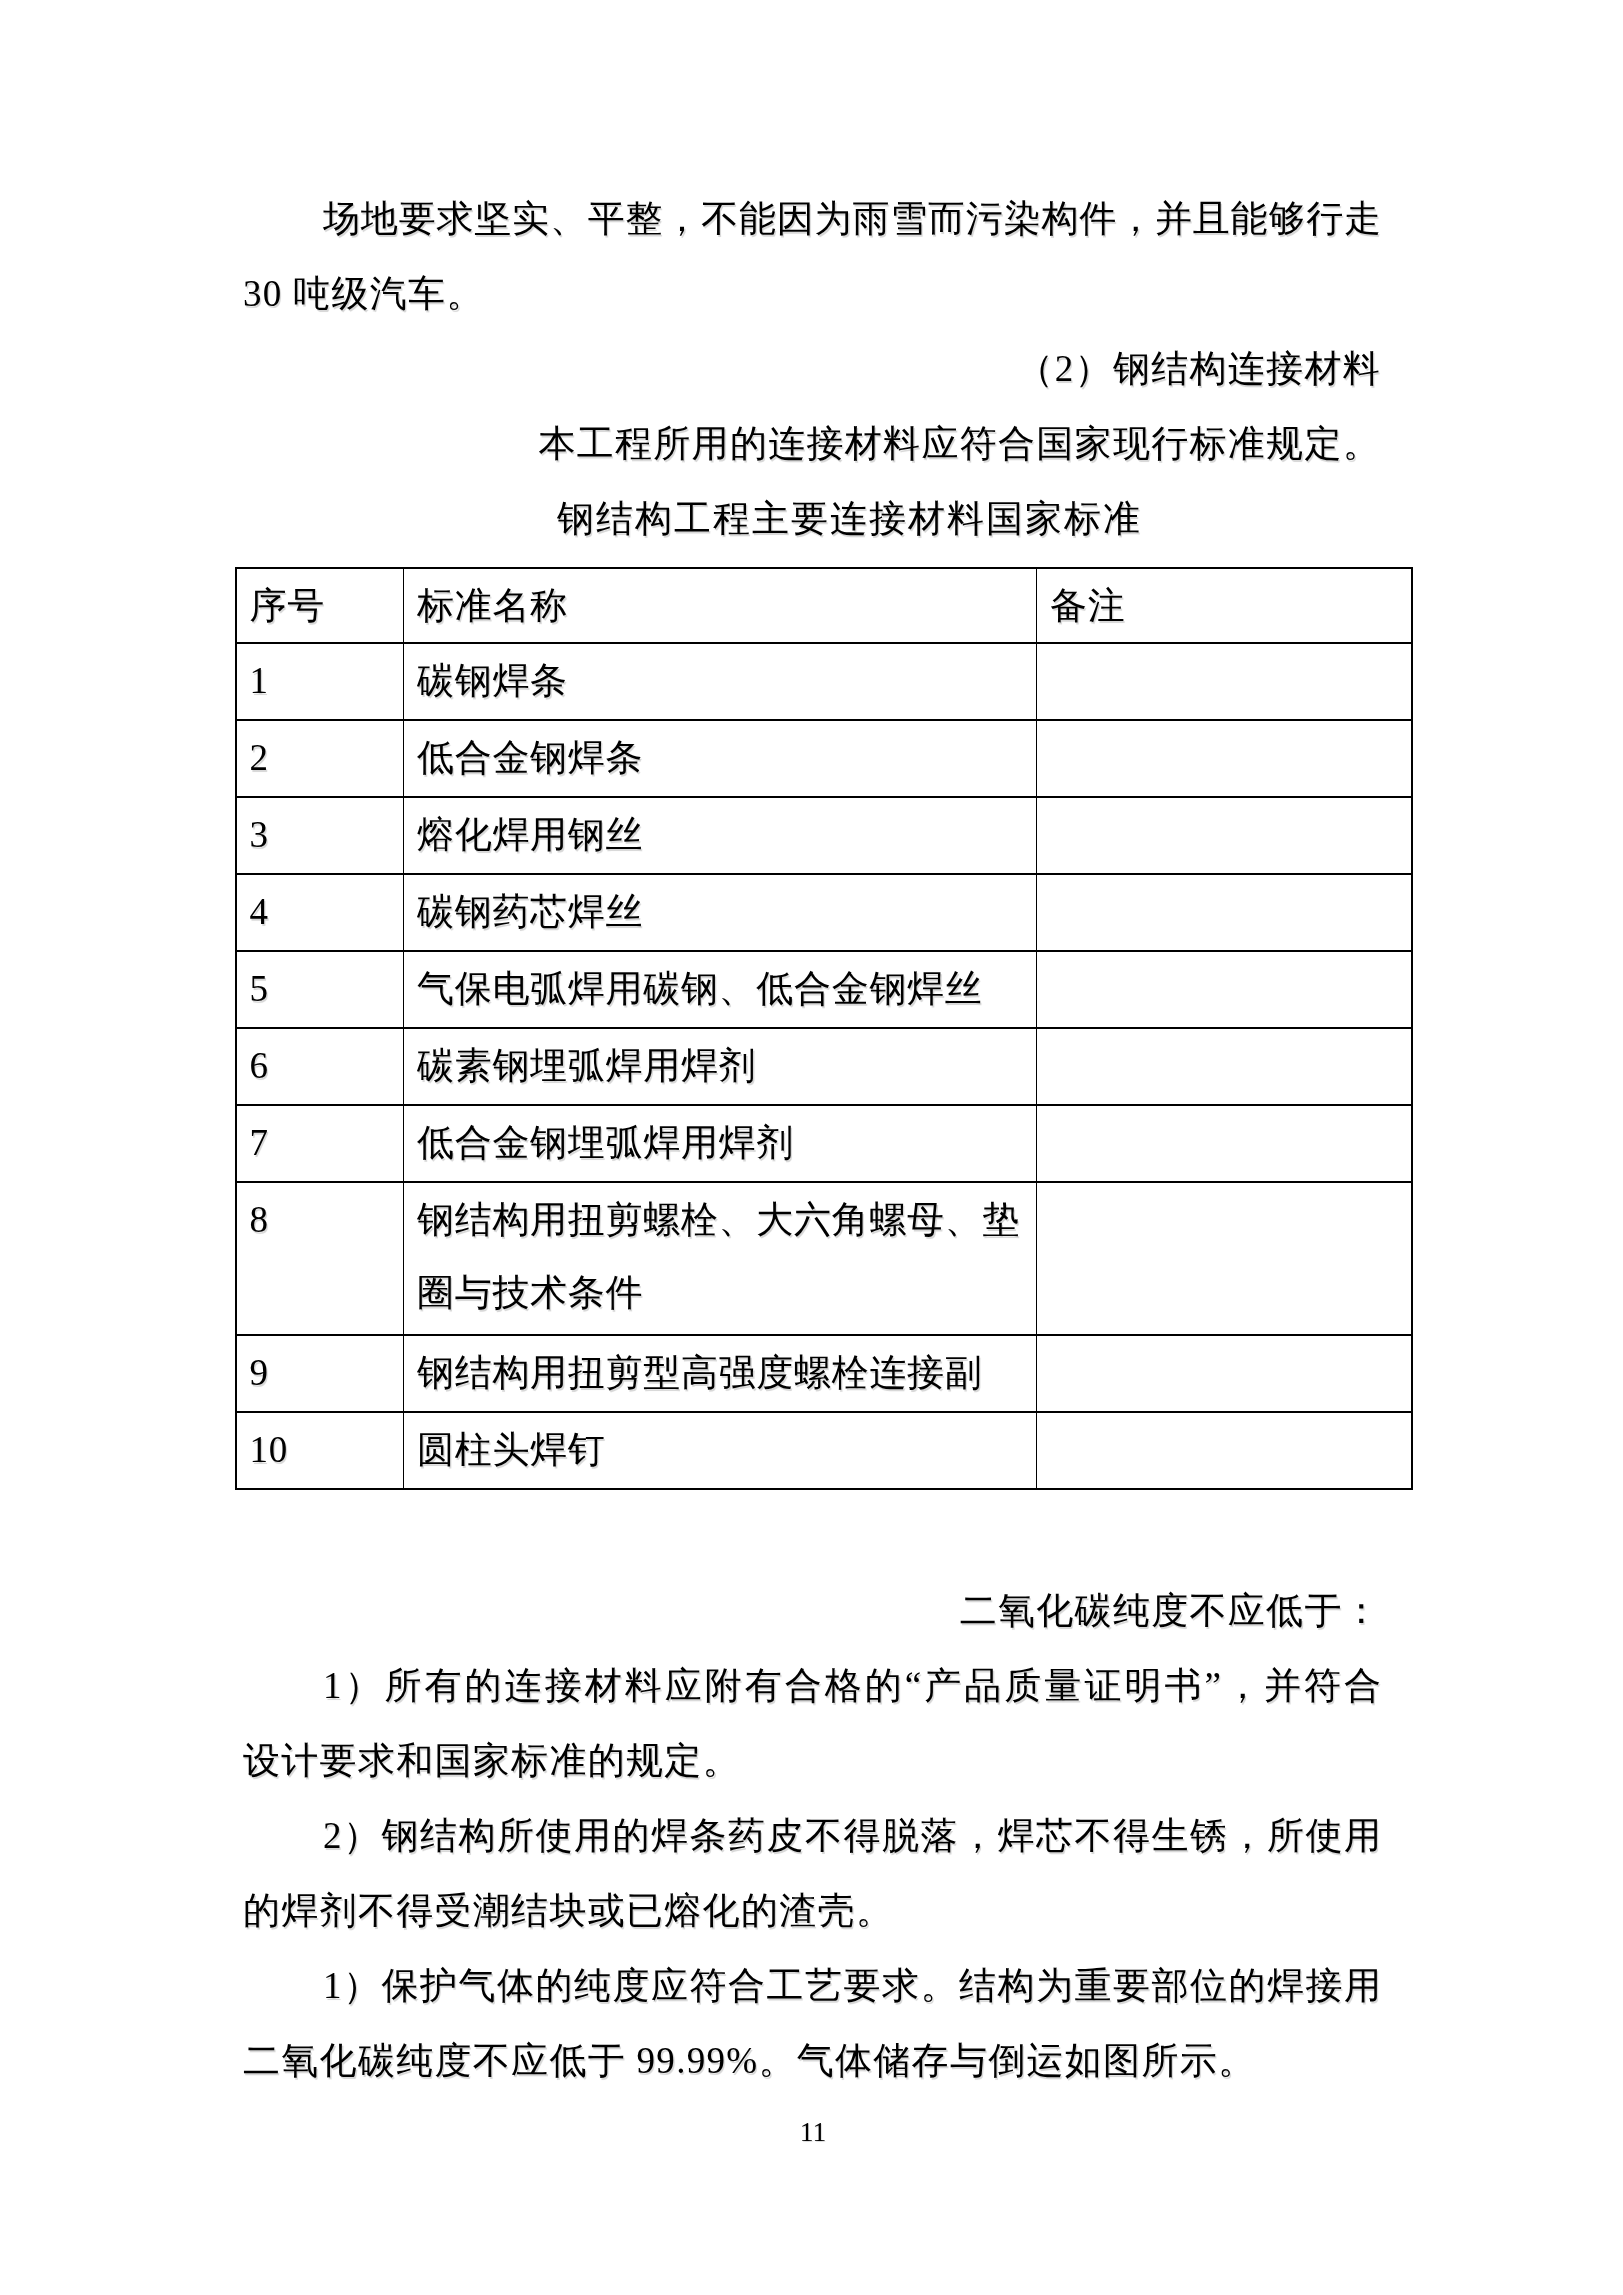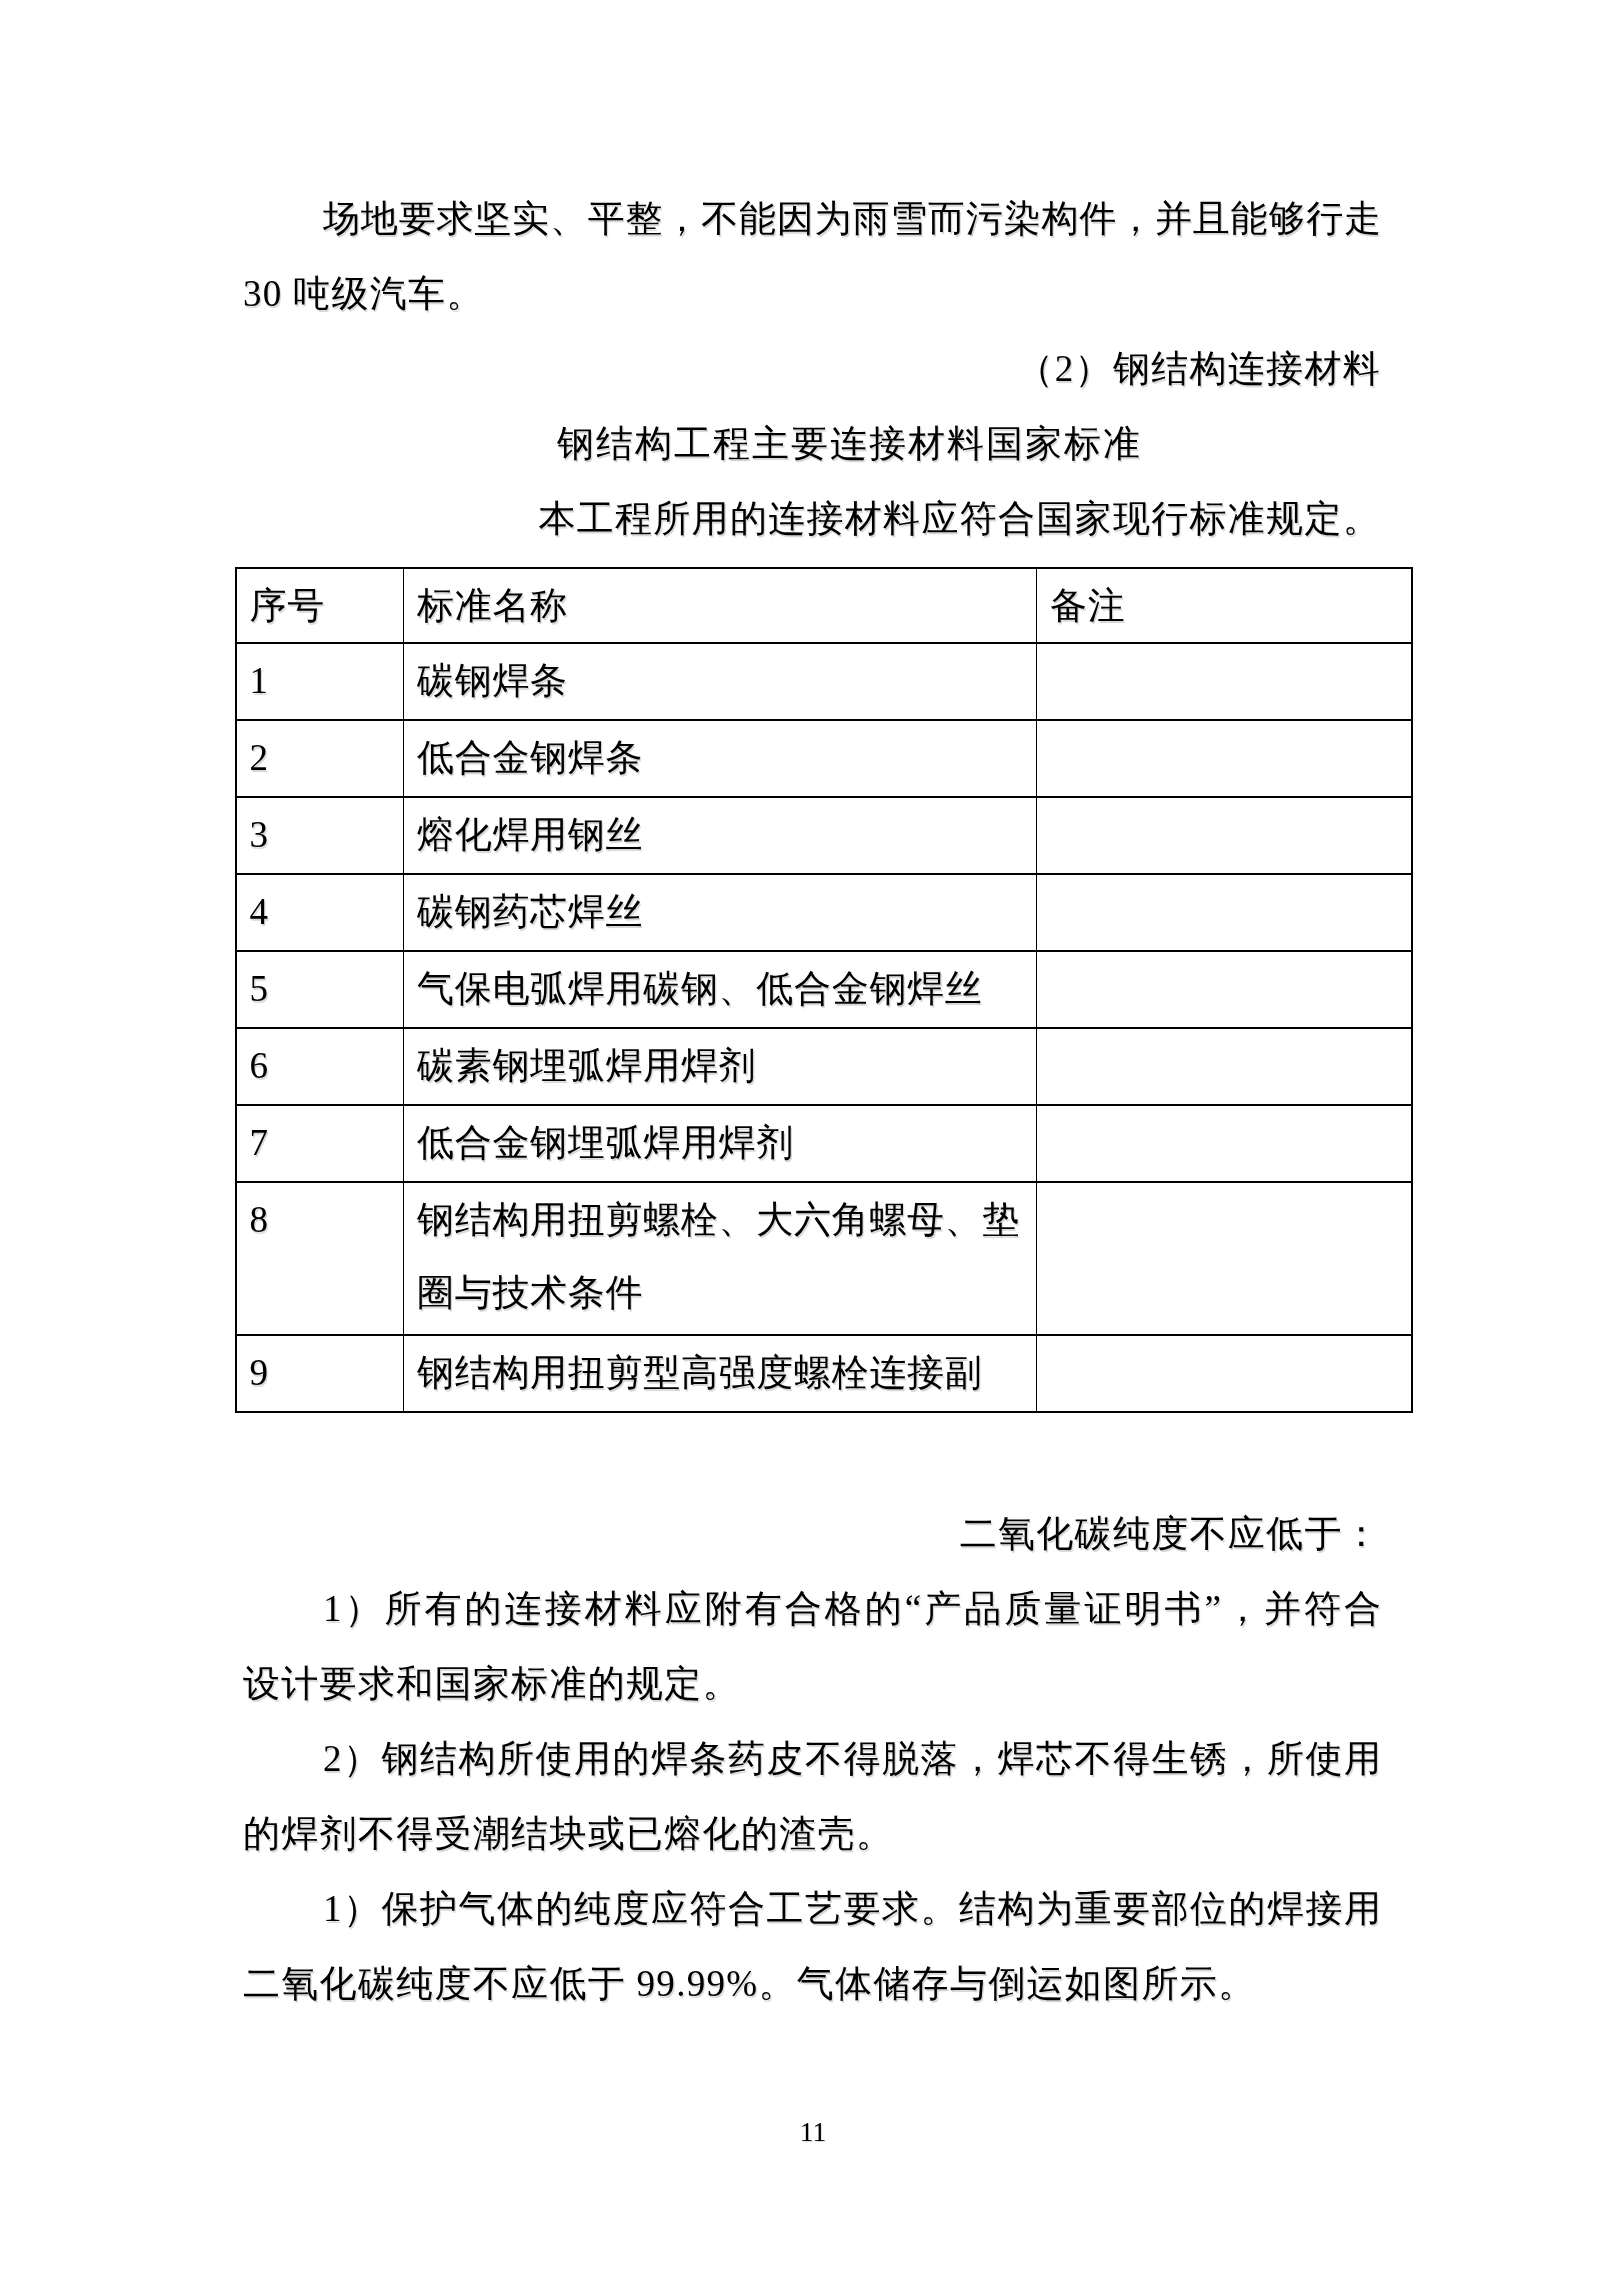--- a/index.html
+++ b/index.html
@@ -81,22 +81,22 @@
 </style>
 </head>
 <body>
 
 <div class="page">
   <div class="content">
 
     <div class="line indent fill">场地要求坚实、平整，不能因为雨雪而污染构件，并且能够行走</div>
     <div class="line">30 吨级汽车。</div>
     <div class="line indent">（2）钢结构连接材料</div>
+    <div class="line indent">本工程所用的连接材料应符合国家现行标准规定。</div>
     <div class="line center">钢结构工程主要连接材料国家标准</div>
-    <div class="line indent">本工程所用的连接材料应符合国家现行标准规定。</div>
 
     <table class="standards">
       <colgroup>
         <col style="width:168px">
         <col style="width:633px">
         <col style="width:375px">
       </colgroup>
       <tbody>
         <tr class="hdr">
           <td>序号</td>
@@ -141,20 +141,25 @@
         <tr class="data tall">
           <td>8</td>
           <td>钢结构用扭剪螺栓、大六角螺母、垫圈与技术条件</td>
           <td></td>
         </tr>
         <tr class="data">
           <td>9</td>
           <td>钢结构用扭剪型高强度螺栓连接副</td>
           <td></td>
         </tr>
+        <tr class="data">
+          <td>10</td>
+          <td>圆柱头焊钉</td>
+          <td></td>
+        </tr>
       </tbody>
     </table>
 
     <div style="margin-top:83px;">
       <div class="line indent">二氧化碳纯度不应低于：</div>
       <div class="line indent fill">1）所有的连接材料应附有合格的“产品质量证明书”，并符合</div>
       <div class="line">设计要求和国家标准的规定。</div>
       <div class="line indent fill">2）钢结构所使用的焊条药皮不得脱落，焊芯不得生锈，所使用</div>
       <div class="line">的焊剂不得受潮结块或已熔化的渣壳。</div>
       <div class="line indent fill">1）保护气体的纯度应符合工艺要求。结构为重要部位的焊接用</div>

